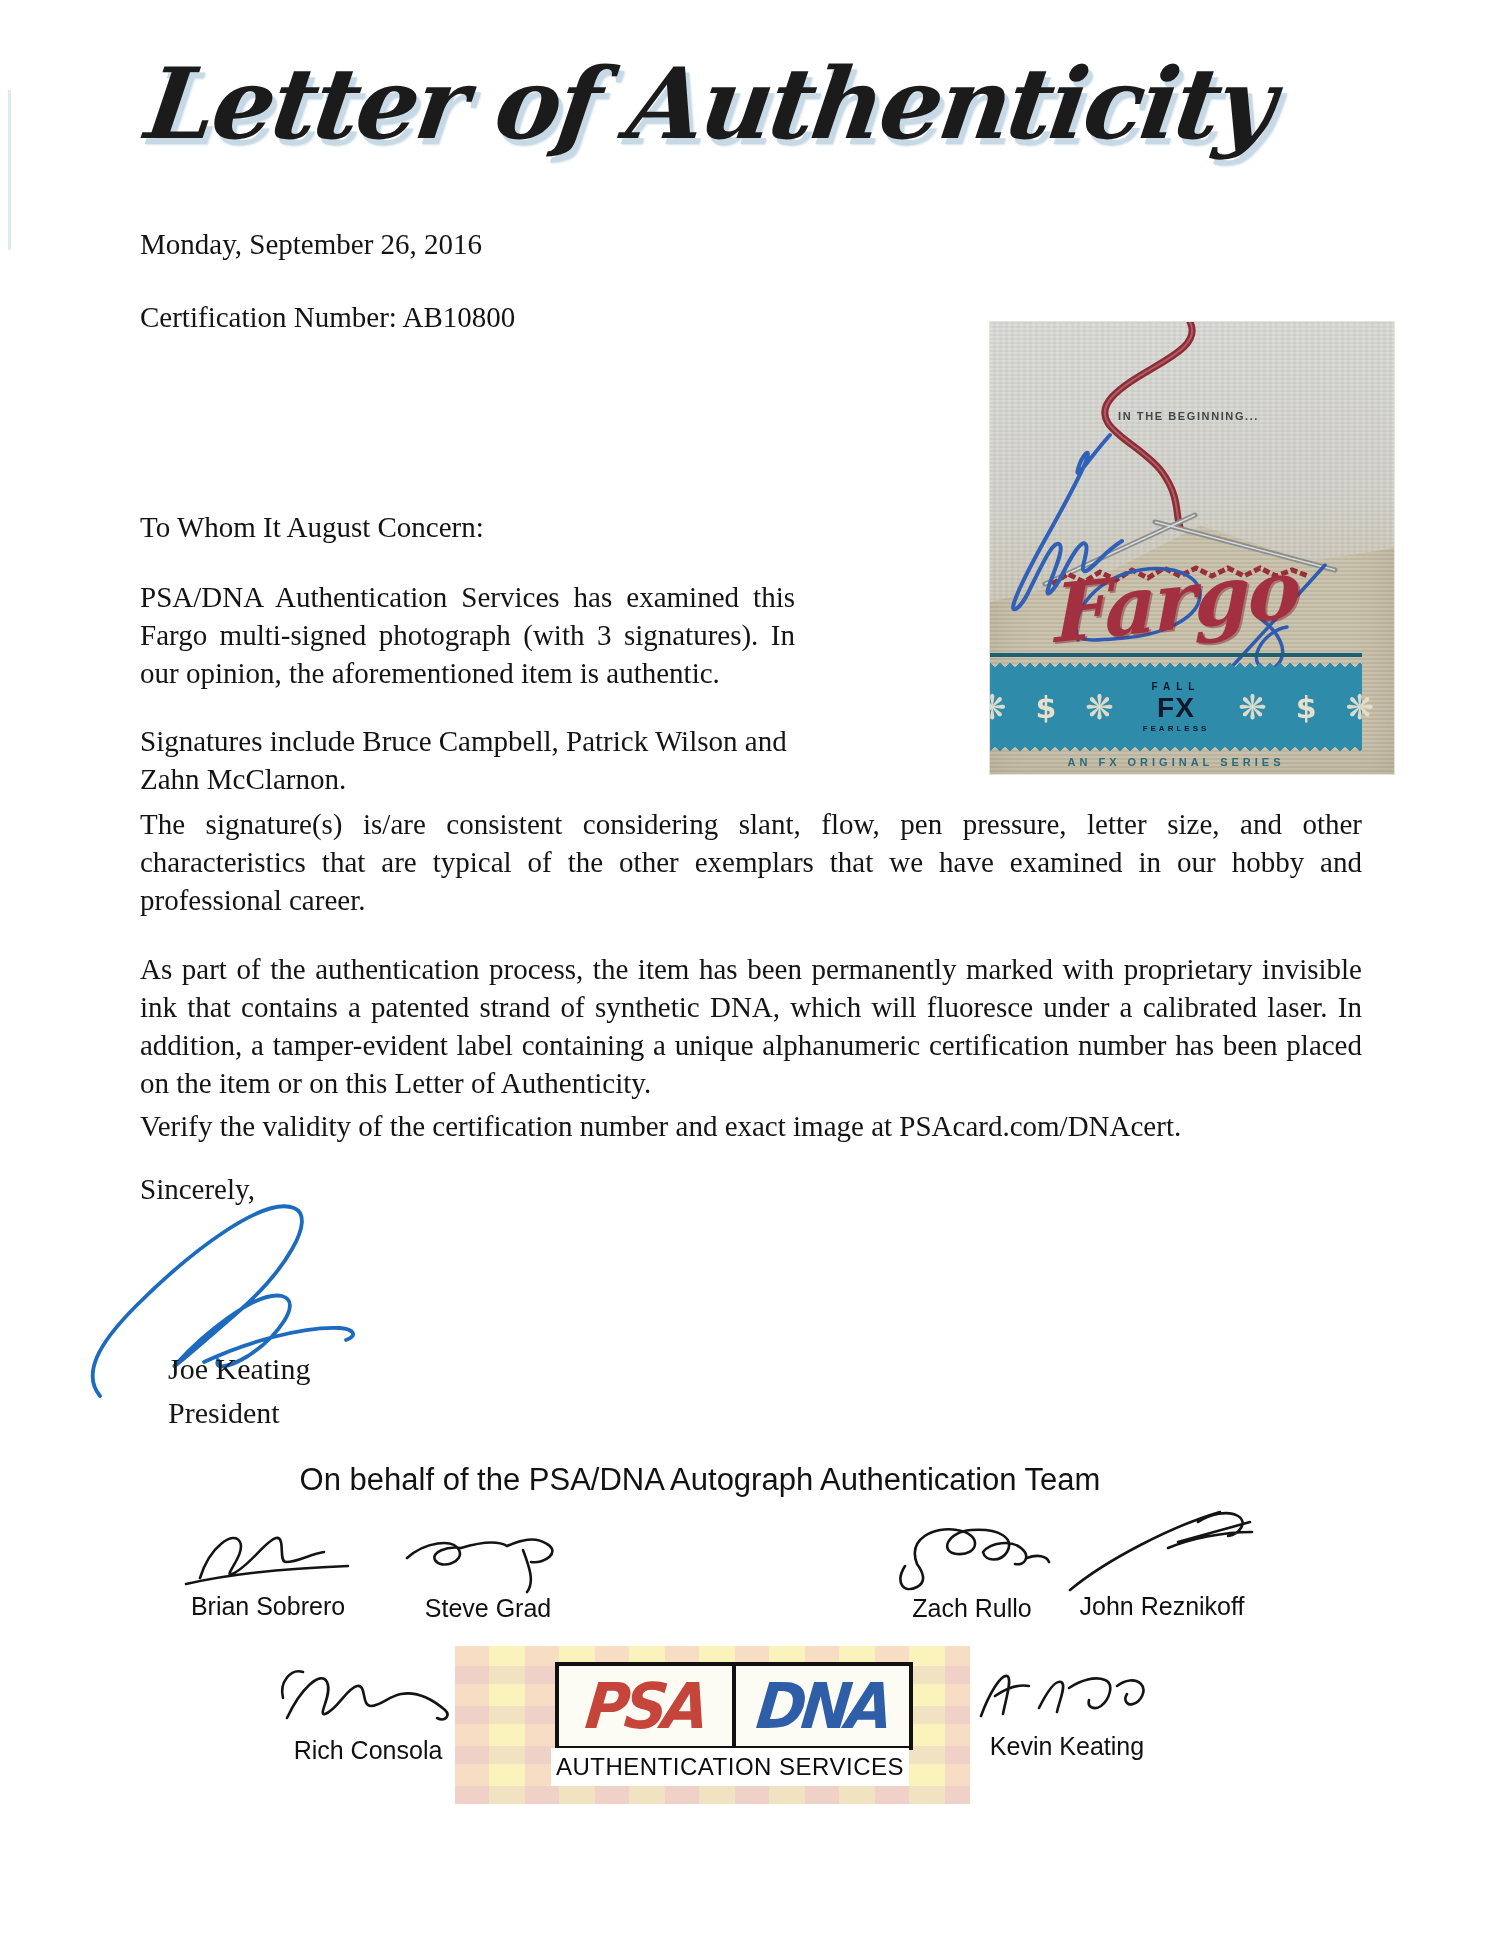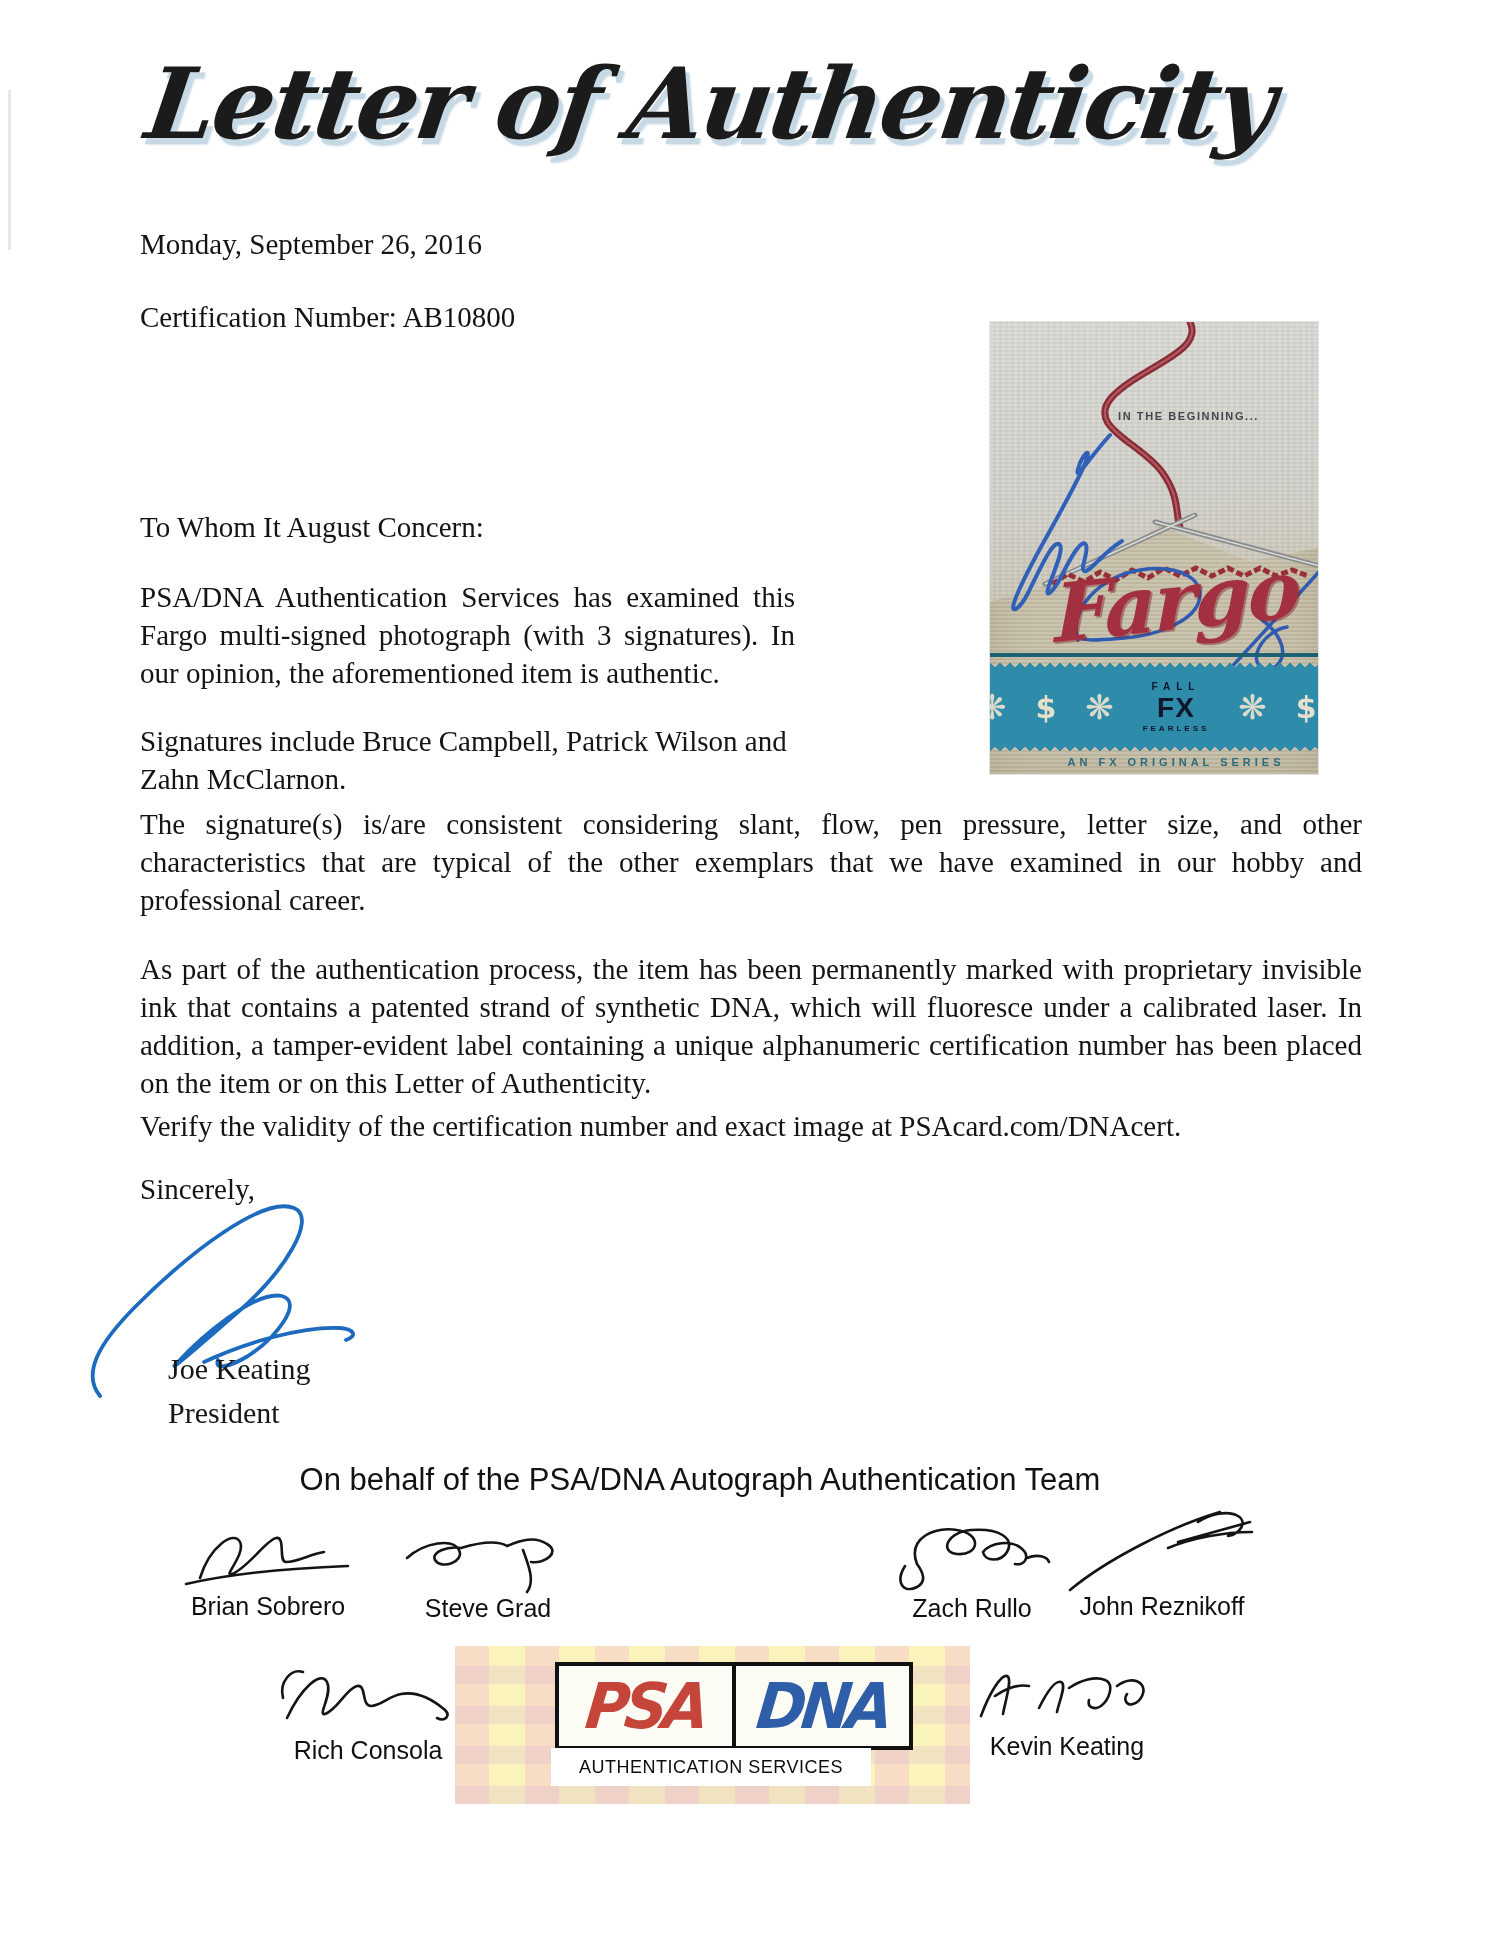--- a/index.html
+++ b/index.html
@@ -12,21 +12,21 @@
     font-family:"DejaVu Serif",serif;font-style:italic;font-weight:bold;font-size:98px;
     letter-spacing:-3px;color:#1b1b1b;transform:skewX(-8deg);
     text-shadow:5px 6px 0 #c8d9e6, 6px 7px 2px #d8e4ee;}
 
   
   .line, .para{position:absolute;font-size:29px;line-height:38px;color:#141414;}
   .para{text-align:justify;}
   .left-col{left:140px;}
 
   
-  .photo{position:absolute;left:990px;top:322px;width:328px;height:452px;
+  .photo{position:absolute;left:990px;top:322px;width:404px;height:452px;
     background:linear-gradient(176deg,#dadbd7 0%,#d2d2cc 40%,#cac5b4 62%,#c6c0ac 100%);
     box-shadow:0 0 0 1px #e3e3df;overflow:hidden;}
   .photo .knit{position:absolute;inset:0;
     background:repeating-linear-gradient(0deg,rgba(255,255,255,.05) 0 2px,rgba(90,80,60,.05) 2px 4px),
                repeating-linear-gradient(90deg,rgba(255,255,255,.04) 0 3px,rgba(90,80,60,.04) 3px 6px);}
   .photo .lower-knit{position:absolute;inset:0;background:#c7c0aa;
     clip-path:polygon(0 62%,28% 56%,52% 45%,79% 53%,100% 50%,100% 100%,0 100%);
     box-shadow:inset 0 0 40px rgba(120,105,75,.25);}
   .photo .lower-knit:after{content:"";position:absolute;inset:0;
     background:repeating-linear-gradient(0deg,rgba(255,255,255,.08) 0 2px,rgba(100,85,55,.08) 2px 4px);}
@@ -76,23 +76,23 @@
       repeating-linear-gradient(90deg,rgba(238,170,215,.30) 0 34px,rgba(255,255,255,0) 34px 70px),
       repeating-linear-gradient(0deg,rgba(200,150,220,.18) 0 18px,rgba(255,255,255,0) 18px 40px);}
   .logo-box{position:absolute;left:100px;top:16px;width:350px;height:80px;border:4px solid #111;
     display:flex;background:#fdfcf4;}
   .logo-cell{flex:1;display:flex;align-items:center;justify-content:center;overflow:hidden;}
   .logo-cell + .logo-cell{border-left:4px solid #111;}
   .logo-word{font-family:"DejaVu Sans",sans-serif;font-weight:bold;font-style:italic;
     font-size:60px;letter-spacing:-5px;transform:skewX(-6deg) scaleY(1.05);line-height:1;}
   .psa-word{color:#c5453a;}
   .dna-word{color:#2e5ea8;}
-  .logo-sub{position:absolute;left:96px;top:102px;width:320px;height:38px;background:#ffffff;
+  .logo-sub{position:absolute;left:96px;top:102px;width:358px;height:38px;background:#ffffff;
     display:flex;align-items:center;justify-content:center;font-family:"Liberation Sans",sans-serif;
-    font-size:18px;color:#0d0d0d;letter-spacing:.5px;white-space:nowrap;}
+    font-size:24px;color:#0d0d0d;letter-spacing:.5px;white-space:nowrap;}
 
   .footer{position:absolute;left:0;top:1840px;width:1500px;text-align:center;
     font-size:27px;color:#101010;}
 </style>
 </head>
 <body>
 
 <div class="page">
   <div class="scan-edge"></div>
 

